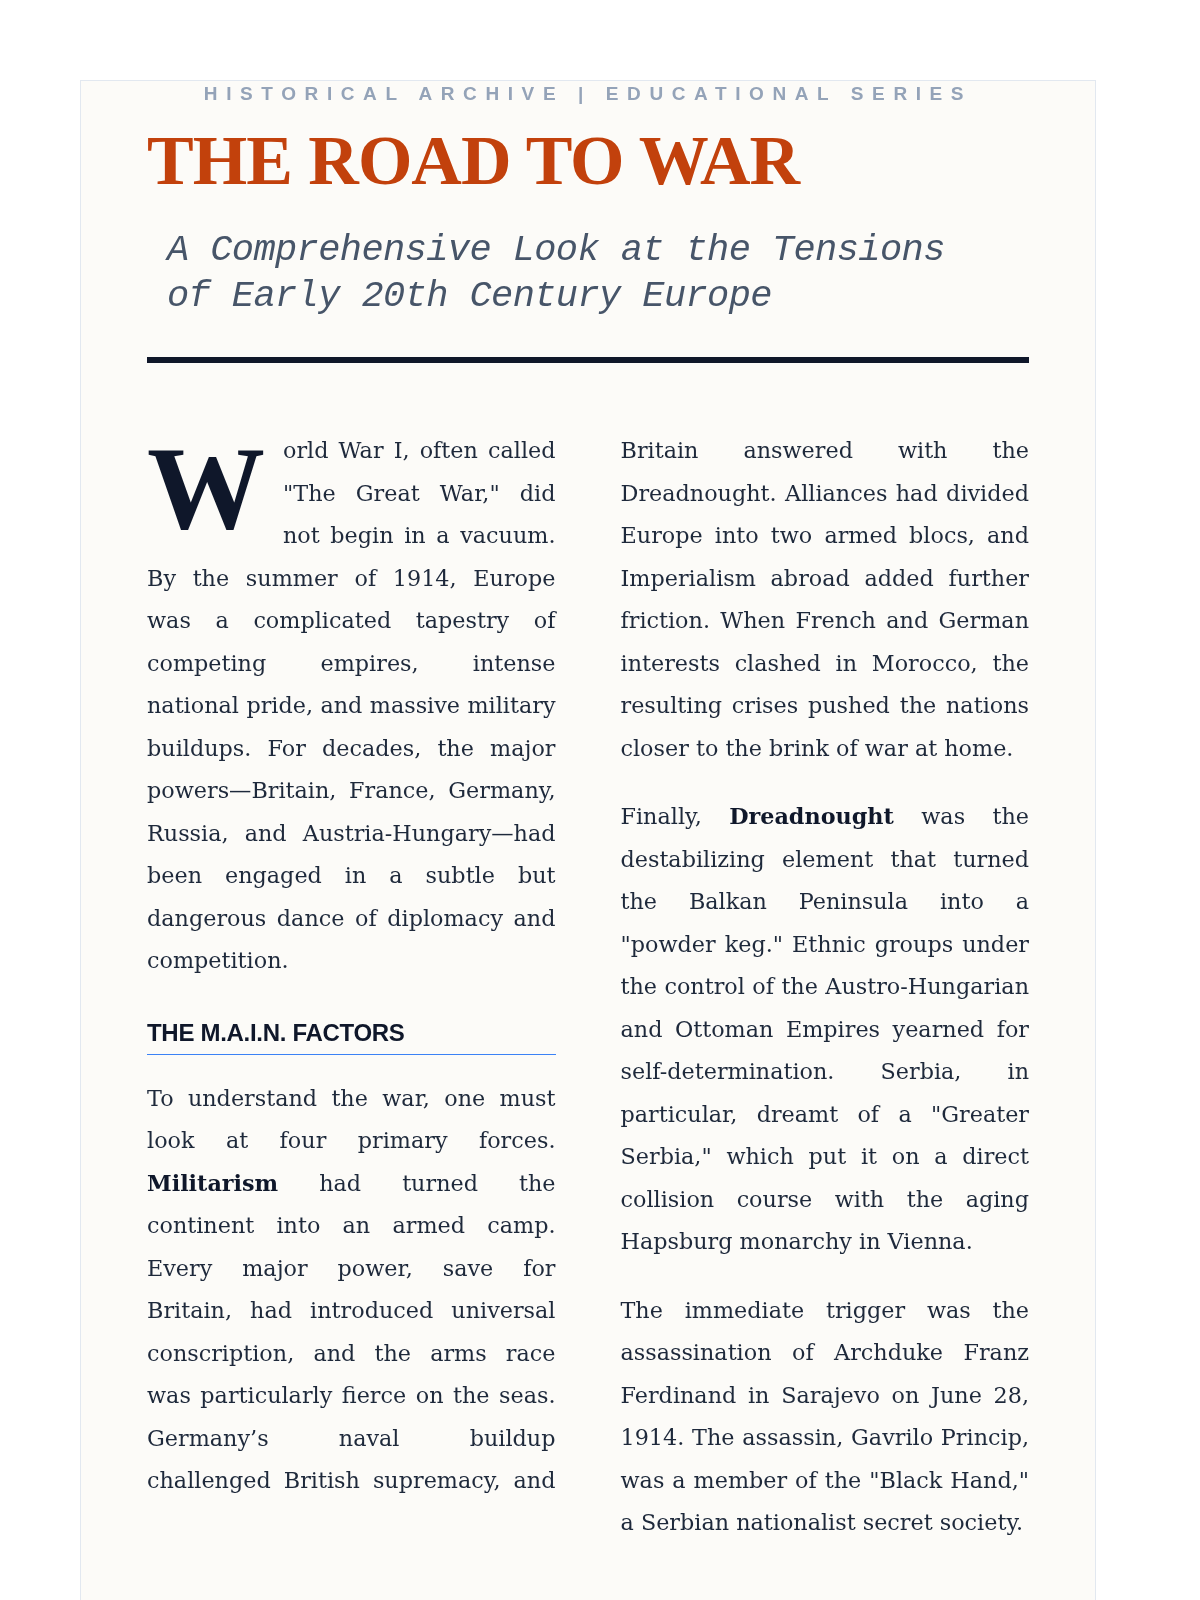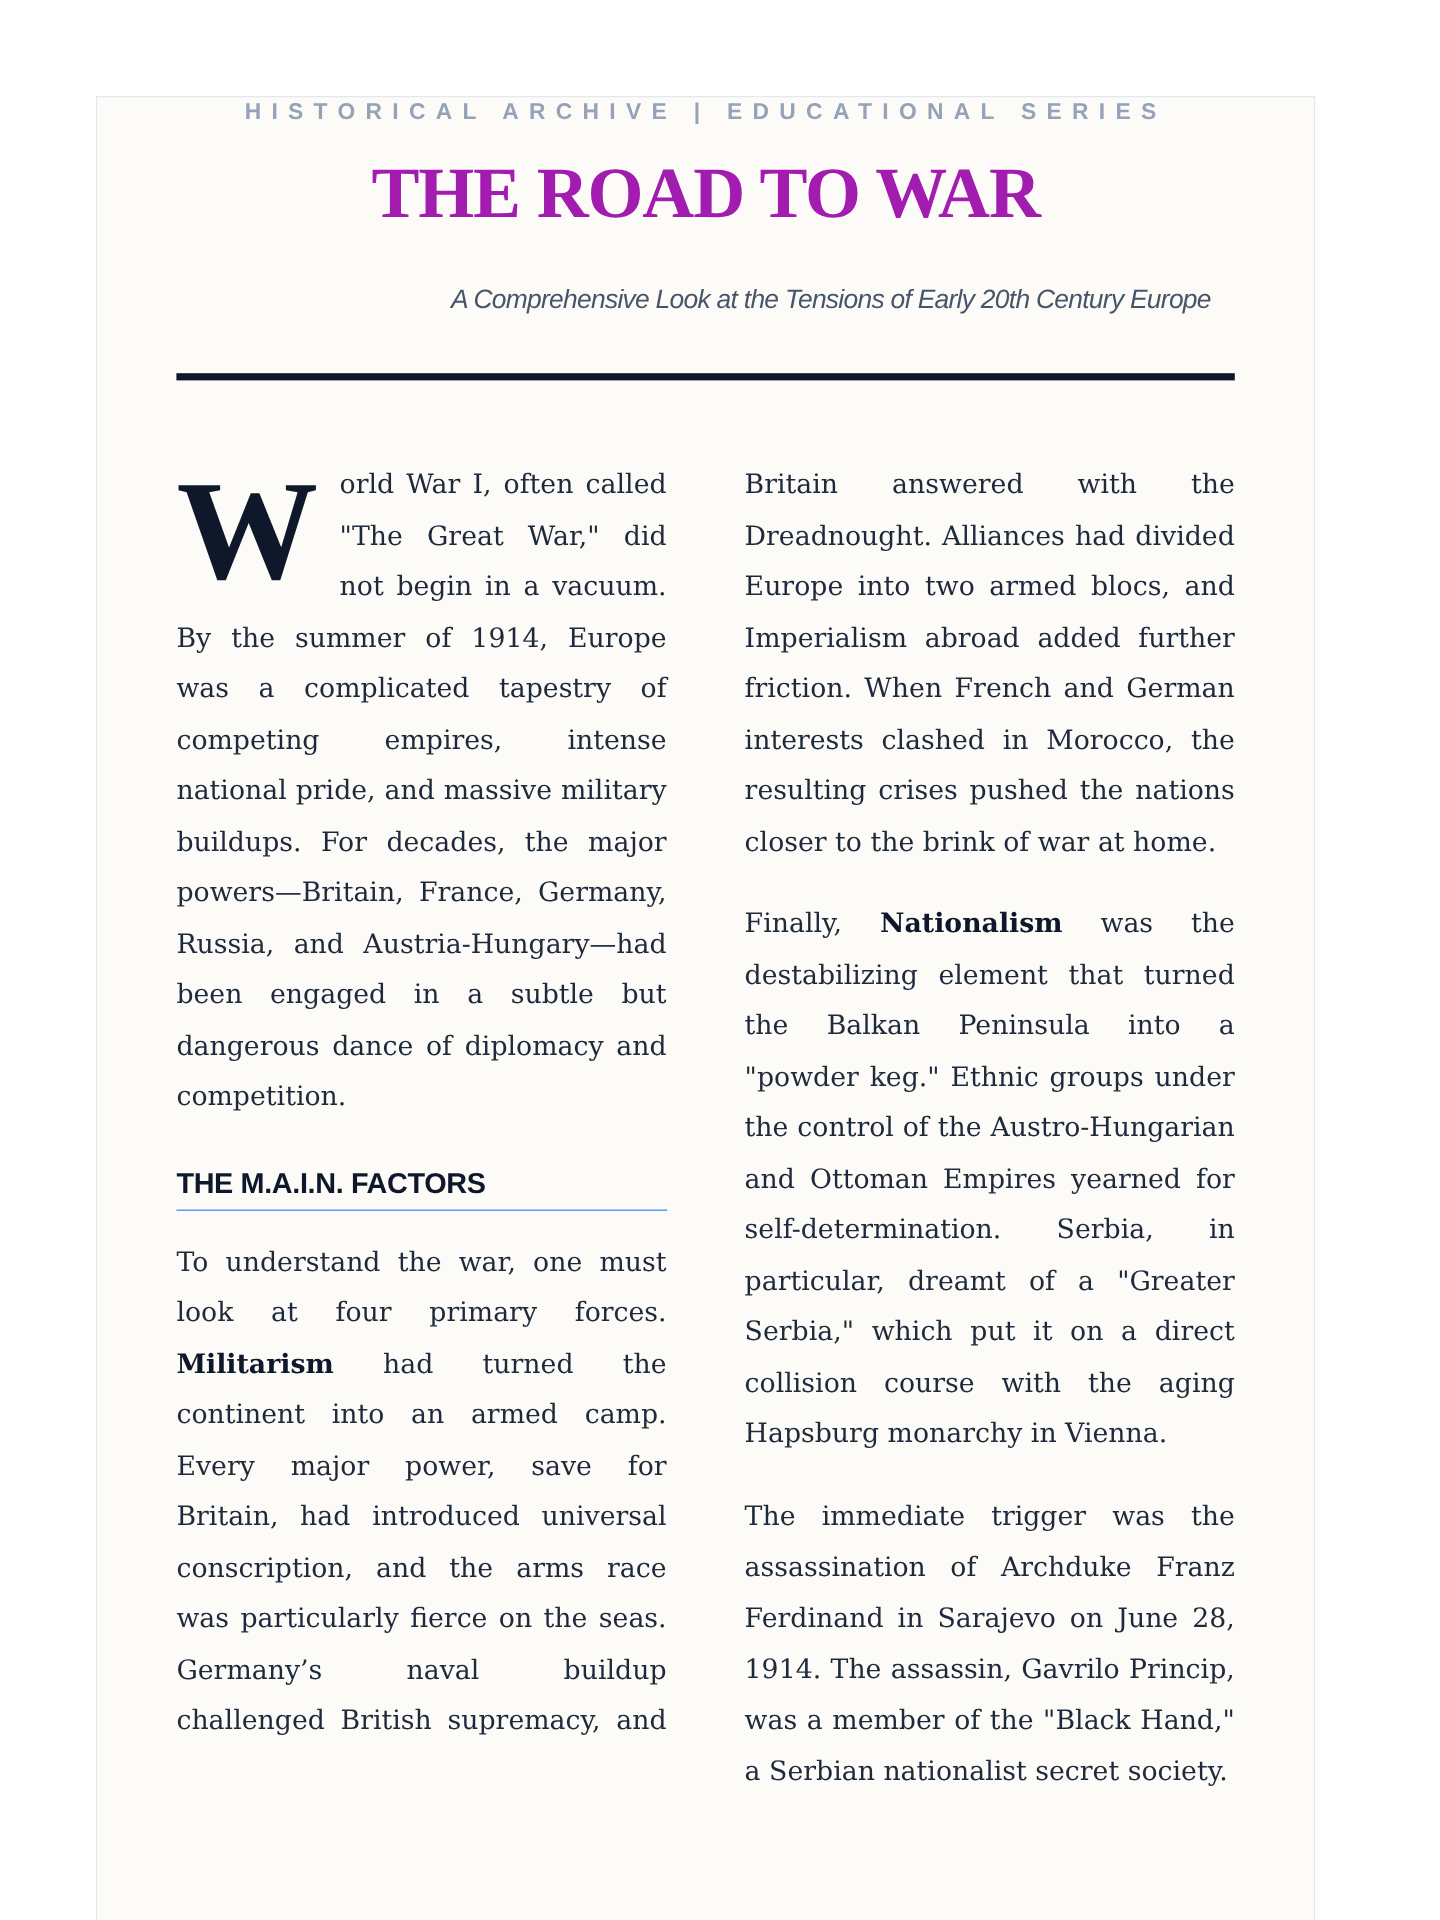--- a/index.html
+++ b/index.html
@@ -9,29 +9,29 @@
     background: #fcfbf8; border: 1px solid #e2e8f0; box-sizing: border-box;
     padding: 0 66px;
   }
   .kicker {
     text-align: center;
     font-family: "Liberation Sans", sans-serif; font-weight: bold;
     font-size: 19px; letter-spacing: 8.6px; color: #94a3b8; line-height: 26px;
     white-space: nowrap;
   }
   .title {
-    margin: 6px 0 0 0; text-align: center;
+    margin: 6px 0 0 0; text-align: left;
     font-family: "Liberation Serif", serif; font-weight: bold;
-    font-size: 60px; line-height: 96px; color: #a21caf; letter-spacing: -1px;
+    font-size: 70px; line-height: 96px; color: #c2410c; letter-spacing: -1px;
     white-space: nowrap;
   }
   .subtitle {
-    margin: 18px 0 0 0; text-align: right;
-    font-family: Liberation Sans, sans-serif; font-style: italic;
-    font-size: 22px; line-height: 46px; color: #475569; padding: 0 20px;
+    margin: 18px 0 0 0; text-align: left;
+    font-family: Liberation Mono, monospace; font-style: italic;
+    font-size: 37px; line-height: 46px; color: #475569; padding: 0 20px;
     letter-spacing: -0.6px;
   }
   .rule { height: 6px; background: #0f172a; margin-top: 38px; border: none; }
   .columns {
     margin-top: 66px; column-count: 2; column-gap: 65px;
     font-family: "DejaVu Serif", serif; font-size: 22.3px; line-height: 42.5px;
     color: #1e293b; text-align: justify;
   }
   .columns p { margin: 0 0 26px 0; }
   .dropcap {
@@ -56,17 +56,17 @@
   <div class="rule"></div>
 
   <div class="columns">
     <p>
       <span class="dropcap">W</span><span>orld War I, often called "The Great War," did not begin in a vacuum. By the summer of 1914, Europe was a complicated tapestry of competing empires, intense national pride, and massive military buildups. For decades, the major powers—Britain, France, Germany, Russia, and Austria-Hungary—had been engaged in a subtle but dangerous dance of diplomacy and competition.</span>
     </p>
 
     <div class="sec-head">THE M.A.I.N. FACTORS</div>
     <p><span>To understand the war, one must look at four primary forces. </span><b>Militarism</b><span> had turned the continent into an armed camp. Every major power, save for Britain, had introduced universal conscription, and the arms race was particularly fierce on the seas. Germany’s naval buildup challenged British supremacy, and Britain answered with the Dreadnought. Alliances had divided Europe into two armed blocs, and Imperialism abroad added further</span> <span>friction. When French and German interests clashed in Morocco, the resulting crises pushed the nations closer to the brink of war at home.</span></p>
 
-    <p><span>Finally, </span><b>Nationalism</b><span> was the destabilizing element that turned the Balkan Peninsula into a "powder keg." Ethnic groups under the control of the Austro-Hungarian and Ottoman Empires yearned for self-determination. Serbia, in particular, dreamt of a "Greater Serbia," which put it on a direct collision course with the aging Hapsburg monarchy in Vienna.</span></p>
+    <p><span>Finally, </span><b>Dreadnought</b><span> was the destabilizing element that turned the Balkan Peninsula into a "powder keg." Ethnic groups under the control of the Austro-Hungarian and Ottoman Empires yearned for self-determination. Serbia, in particular, dreamt of a "Greater Serbia," which put it on a direct collision course with the aging Hapsburg monarchy in Vienna.</span></p>
 
     <p>The immediate trigger was the assassination of Archduke Franz Ferdinand in Sarajevo on June 28, 1914. The assassin, Gavrilo Princip, was a member of the "Black Hand," a Serbian nationalist secret society.</p>
   </div>
 </div>
 
 </body></html>

